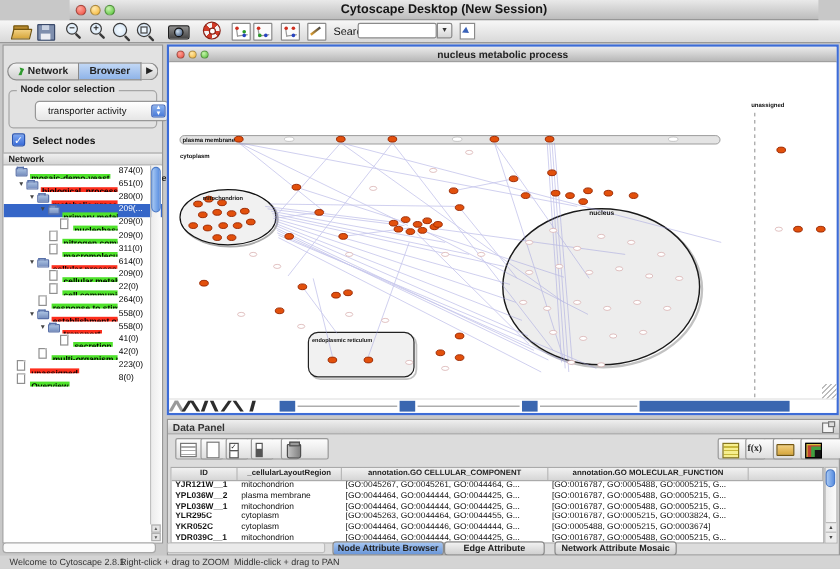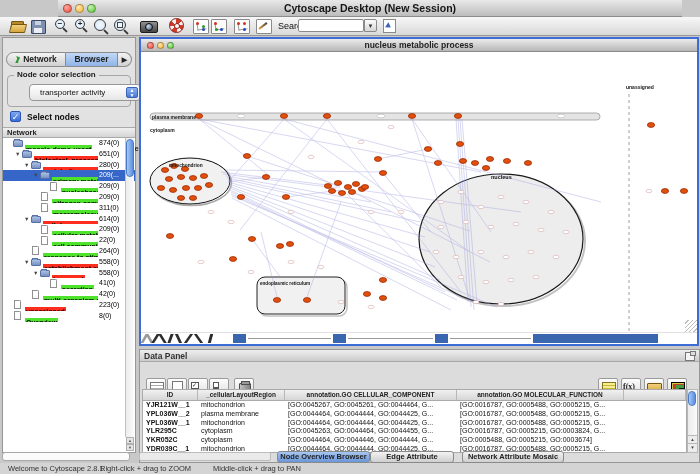--- a/index.html
+++ b/index.html
@@ -109,21 +109,21 @@
   .nettitle{position:absolute;left:0;right:0;top:0;text-align:center;font-size:8.5px;font-weight:bold;line-height:12px;color:#222;}
   .netcanvas{position:absolute;left:0;top:13px;width:556px;height:280px;background:#fff;}
   .netstrip{position:absolute;left:0;top:293px;width:556px;height:12px;background:#fff;border-top:1px solid #e2e2e2;box-sizing:border-box;}
   .zz{position:absolute;top:1px;width:3px;height:9px;background:#2d2d2d;}
   .zz.lt{background:#9a9a9a;}
   .chip{position:absolute;top:1px;height:9px;background:#3a66b0;}
   .strl{position:absolute;top:5px;height:1px;background:#9a9a9a;}
   .grip{position:absolute;right:0;top:281px;width:12px;height:12px;background:repeating-linear-gradient(135deg,#fff 0 2px,#bdbdbd 2px 3px);}
   
   .dpanel{position:absolute;left:139px;top:349px;width:561px;height:114px;background:#dcdcdc;border:1px solid #979797;box-sizing:border-box;padding-left:27px;}
-  .dpbtn{position:absolute;top:28px;width:20px;height:18px;background:linear-gradient(#fdfdfd,#dedede);border:1px solid #9a9a9a;border-radius:2px;box-sizing:border-box;}
+  .dpbtn{position:absolute;top:15px;width:40px;height:18px;background:linear-gradient(#fdfdfd,#dedede);border:1px solid #9a9a9a;border-radius:2px;box-sizing:border-box;}
   .dpbtn i{position:absolute;font-style:normal;}
   .ig{left:3px;top:3px;width:12px;height:10px;background:repeating-linear-gradient(#fff 0 2px,#aaa 2px 3px);border:1px solid #777;}
   .idoc{left:4px;top:2px;width:9px;height:12px;background:#fff;border:1px solid #777;}
   .ichk{left:2px;top:3px;width:6px;height:5px;border:1px solid #555;background:#fff;box-shadow:0 6px 0 -1px #fff,0 6px 0 0 #555;}
   .ichk::after{content:"✓";position:absolute;left:0;top:-2px;font-size:6px;color:#222;}
   .ichk2{left:3px;top:3px;width:4px;height:4px;border:1px solid #555;background:#fff;box-shadow:0 6px 0 0 #555;}
   .itrash{left:4px;top:4px;width:10px;height:10px;background:linear-gradient(90deg,#c2c2c2,#818181);border:1px solid #4e4e4e;border-radius:1px 1px 2px 2px;}
   .itrash::before{content:"";position:absolute;left:1px;top:-3px;width:7px;height:2px;background:#9a9a9a;border:1px solid #4e4e4e;}
   .iyl{left:3px;top:3px;width:12px;height:11px;background:repeating-linear-gradient(#f6ee8e 0 2px,#c8b83a 2px 3px);border:1px solid #86761c;}
   .ifx{left:1px;top:2px;font:italic bold 8px/12px "Liberation Serif",serif;color:#222;}
@@ -607,27 +607,27 @@
         </div>
     </div>
     <div class="dscroll">
       <div class="dthumb"></div>
       <div class="darr" style="bottom:8px;">▲</div>
       <div class="darr" style="bottom:0px;">▼</div>
     </div>
   </div>
 
   <div id="bottom-tabs">
-      <div class="btab sel" style="left: 277px; width: 93px;">Node Overview Browser</div>
+      <div class="btab sel" style="left: 277px; width: 93px;">Node Attribute Browser</div>
       <div class="btab" style="left: 370px; width: 84px;">Edge Attribute Browser</div>
       <div class="btab" style="left: 462px; width: 102px;">Network Attribute Mosaic</div>
     </div>
 
   <div class="membox"></div>
   <div class="membox2"></div>
 
   <div class="statusbar">
     <span style="left:8px;">Welcome to Cytoscape 2.8.1</span>
     <span style="left:100px;">Right-click + drag to ZOOM</span>
-    <span style="left:213px;">Middle-click + drag to PAN</span>
+    <span style="left:195px;">Middle-click + drag to PAN</span>
   </div>
 
 </div>
 
 </body></html>

